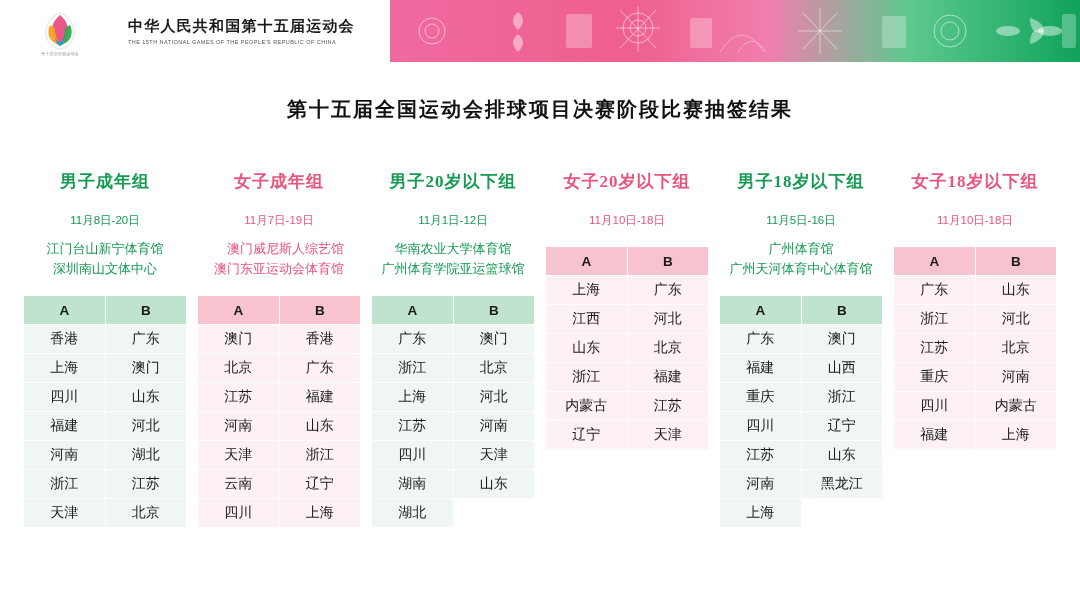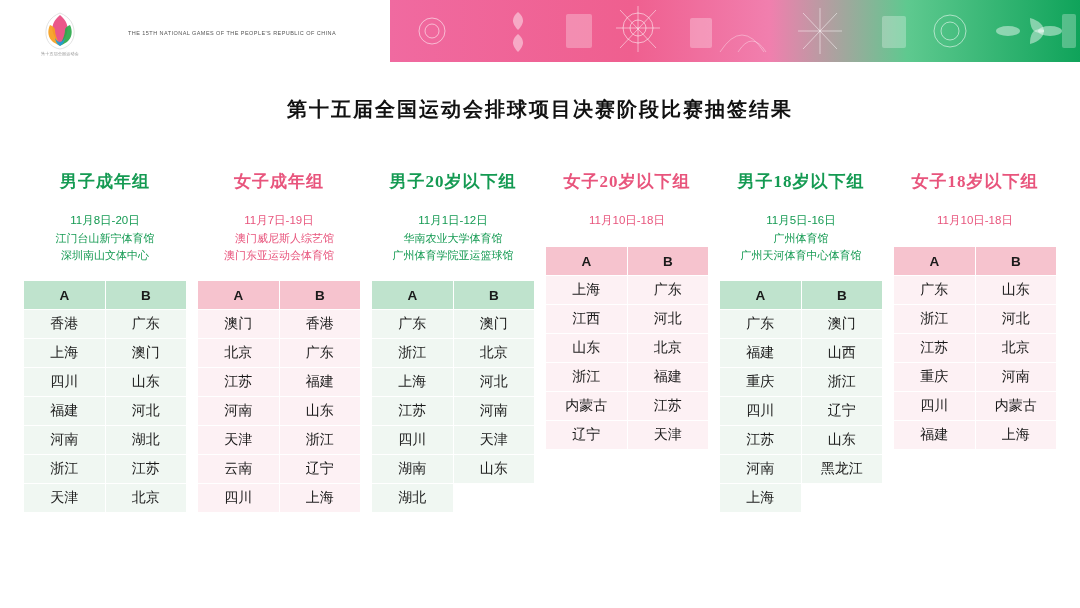--- a/index.html
+++ b/index.html
@@ -117,22 +117,22 @@
   .col-dates {
     margin-top: 20px;
     font-size: 11.5px;
     line-height: 1.55;
     text-align: center;
     white-space: nowrap;
   }
   .col-green .col-dates { color: #149a52; }
   .col-pink  .col-dates { color: #e8547c; }
   .col-venues {
-    margin-top: 0;
-    font-size: 11px;
+    margin-top: 9px;
+    font-size: 13px;
     line-height: 1.55;
     text-align: center;
     white-space: nowrap;
   }
   .col-green .col-venues { color: #149a52; }
   .col-pink  .col-venues { color: #e8547c; text-align: right; }
 
   
   .tbl-wrap {
     margin-top: 16px;
@@ -183,20 +183,21 @@
             <path d="M13 17 C10 23 11 30 16 34 C19 36 22 37 23 38 C21 33 18 27 18 22 C18 20 16 18 13 17 Z" fill="#f6a01e" opacity="0.92"></path>
             <path d="M33 17 C36 23 35 30 30 34 C27 36 24 37 23 38 C25 33 28 27 28 22 C28 20 30 18 33 17 Z" fill="#2aa84a" opacity="0.92"></path>
             <path d="M18 30 C19 35 21 37 23 38 C25 37 27 35 28 30 C26 33 24 34 23 34 C22 34 20 33 18 30 Z" fill="#1f9ad6" opacity="0.92"></path>
           </g>
         </svg>
         <div id="logo-caption">第十五届全国运动会</div>
       </div>
     </div>
 
     <div id="title-block">
+      <div id="header-title-cn">中华人民共和国第十五届运动会</div>
       <div id="header-title-en">THE 15TH NATIONAL GAMES OF THE PEOPLE'S REPUBLIC OF CHINA</div>
     </div>
 
     <div id="banner">
 
       <svg class="banner-motif" width="100%" height="62" viewBox="0 0 690 62" preserveAspectRatio="none" aria-hidden="true">
         <defs>
           <linearGradient id="g1" x1="0" y1="0" x2="1" y2="0">
             <stop offset="0%" stop-color="#f06aa0"></stop>
             <stop offset="35%" stop-color="#ef5f8f"></stop>

